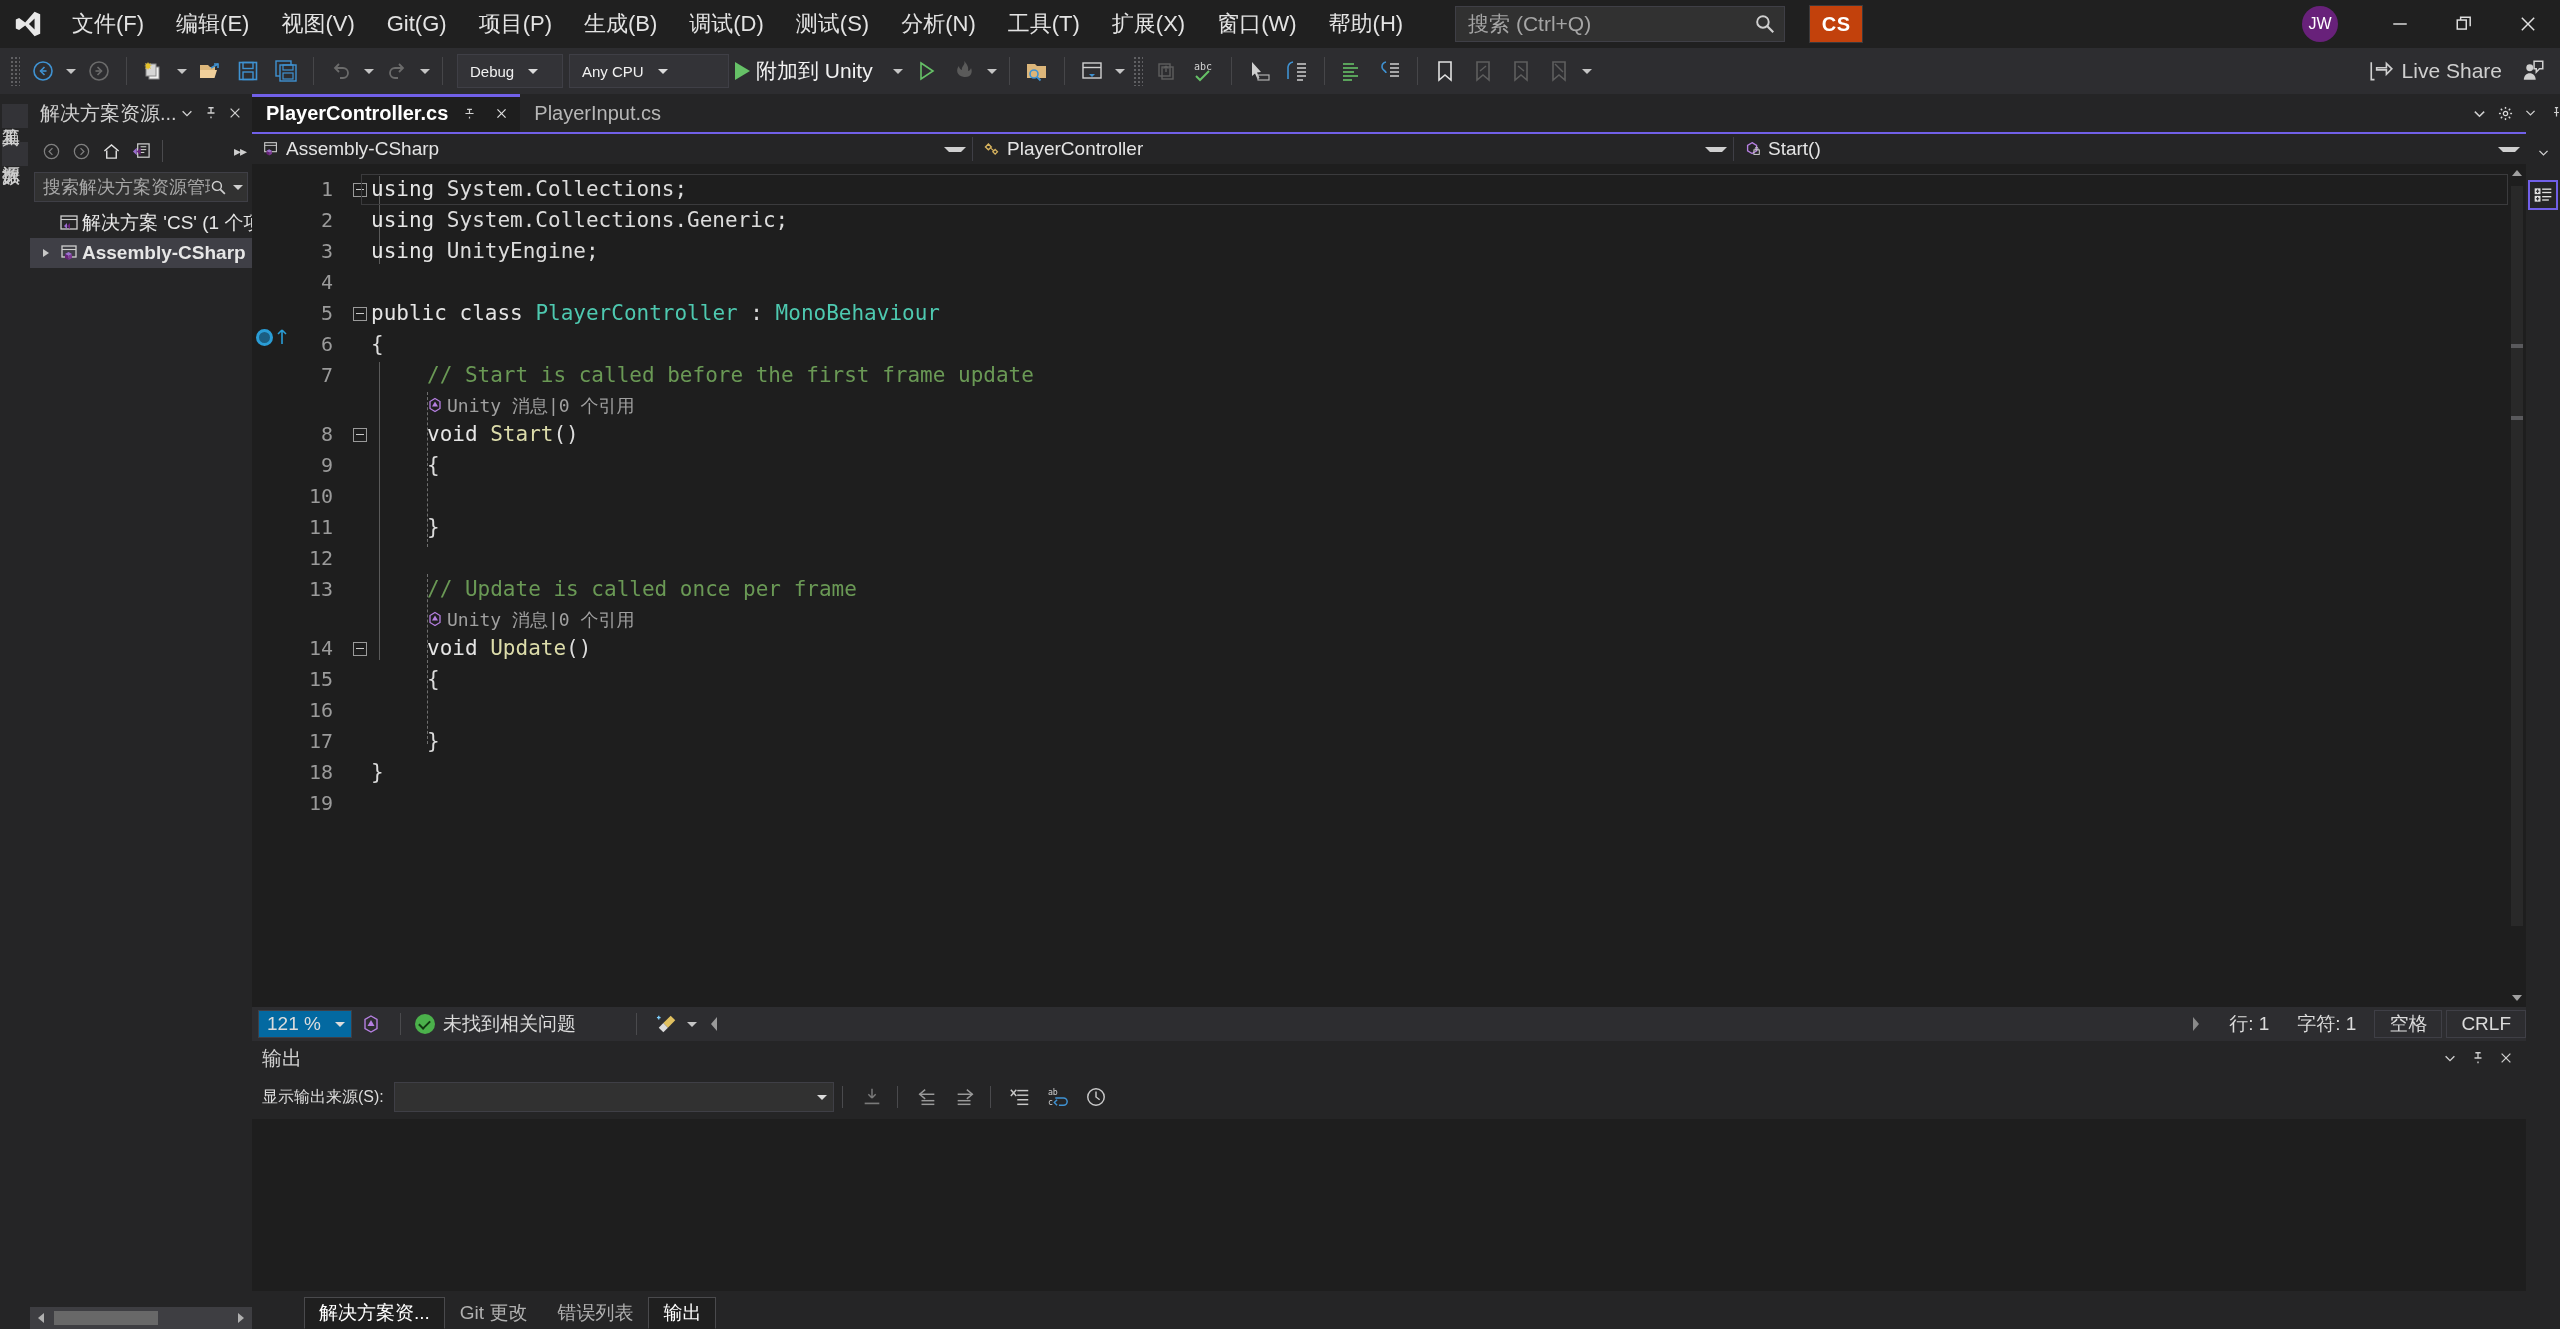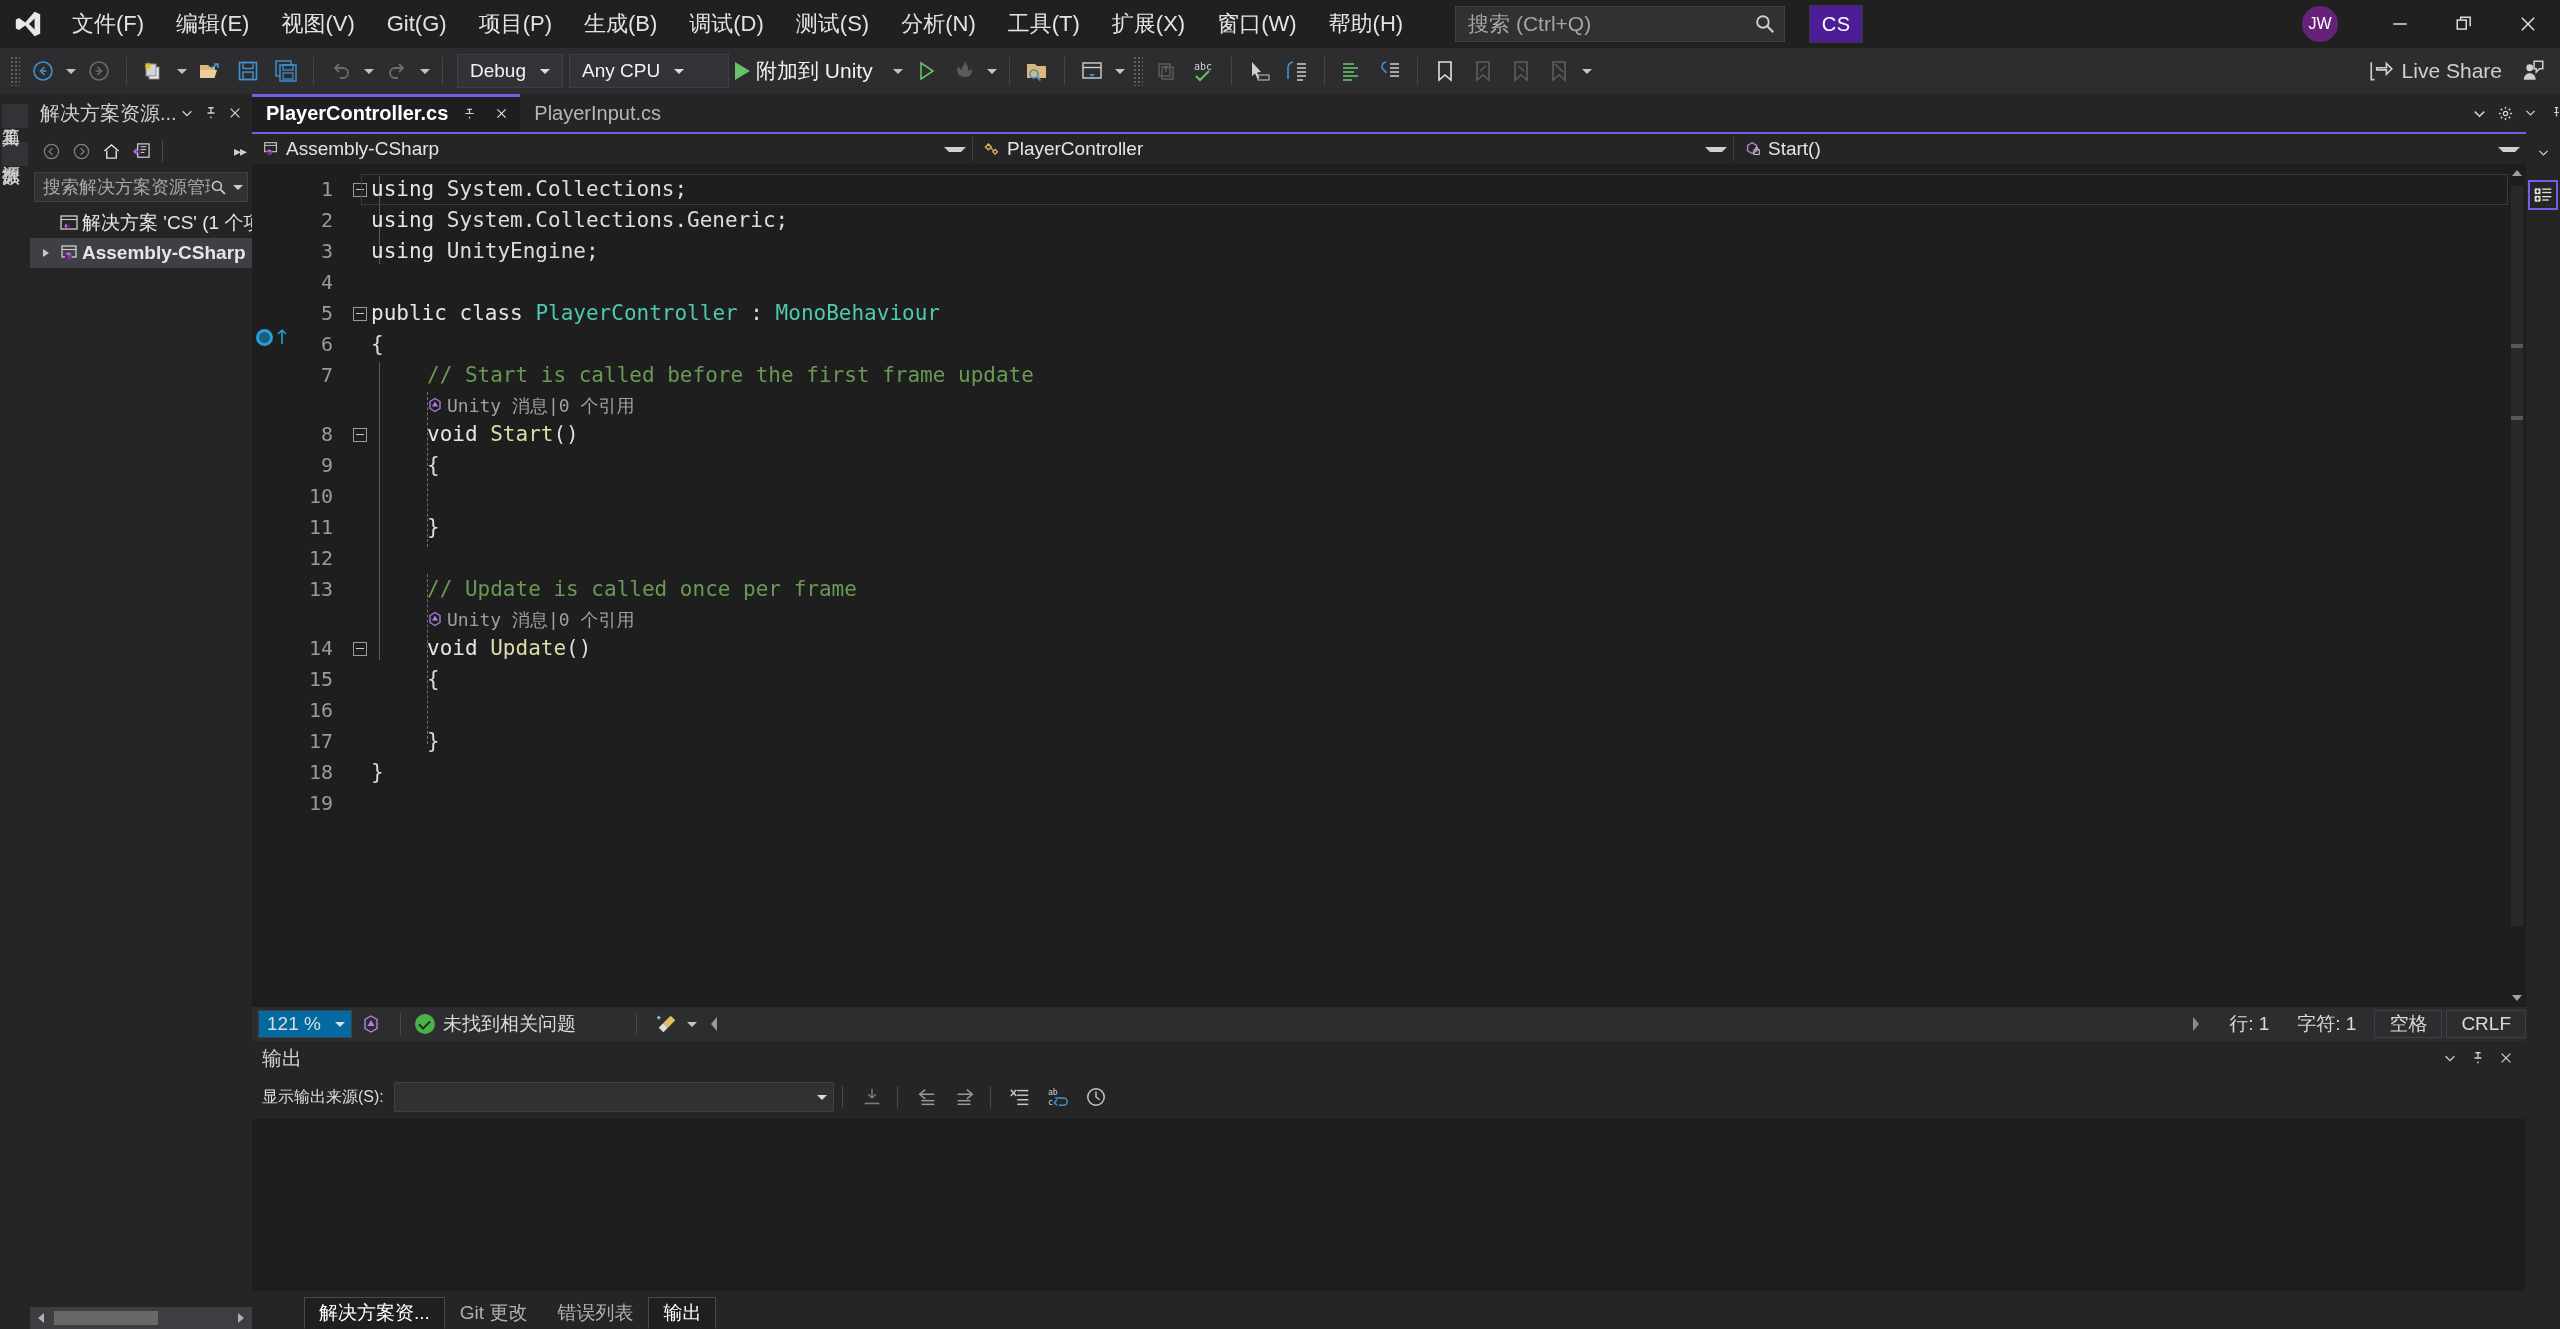--- a/index.html
+++ b/index.html
@@ -31,23 +31,23 @@
     width:330px; height:36px; background:#313131; border:1px solid #3f3f46;
     display:flex; align-items:center; padding:0 8px 0 12px;
   }
   .search-box input{
     flex:1; background:transparent; border:none; outline:none;
     color:#c8c8c8; font-size:21px; font-family:"Liberation Sans",sans-serif;
   }
   .search-box input::placeholder{ color:#a5a5a5; opacity:1; }
   .mag{ width:22px; height:22px; flex:0 0 22px; }
   .cs-chip{
-    margin-left:24px; width:54px; height:38px; background:#4c1d95; border:1px solid #3a3a3c;
+    margin-left:24px; width:54px; height:38px; background:#c2410c; border:1px solid #3a3a3c;
     display:flex; align-items:center; justify-content:center;
-    font-size:20px; font-weight:normal; color:#ffffff; letter-spacing:.5px;
+    font-size:20px; font-weight:bold; color:#ffffff; letter-spacing:.5px;
   }
   .title-right{ margin-left:auto; display:flex; align-items:center; height:64px; }
   .avatar{
     width:36px; height:36px; border-radius:50%; background:#68217a;
     display:flex; align-items:center; justify-content:center;
     font-size:16px; color:#fff; margin-right:30px;
   }
   .winbtn{ width:64px; height:48px; display:flex; align-items:center; justify-content:center; }
   .winbtn svg{ width:18px; height:18px; }
 
@@ -65,21 +65,21 @@
   .tb-caret:after{
     content:''; border-left:5px solid transparent; border-right:5px solid transparent;
     border-top:5px solid #c5c5c5;
   }
   .tb-sep{ width:1px; height:28px; background:#464649; margin:0 8px; flex:0 0 1px; }
   .grip{ width:10px; height:30px; margin:0 4px; flex:0 0 10px;
     background-image:radial-gradient(#6d6d70 1px, transparent 1px);
     background-size:4px 4px; opacity:.8; }
   .combo{
     height:34px; background:#333337; border:1px solid #3f3f46; display:flex; align-items:center;
-    padding:0 8px 0 12px; margin-left:6px; color:#f1f1f1; font-size:19px; white-space:nowrap;
+    padding:0 8px 0 12px; margin-left:6px; color:#f1f1f1; font-size:15px; white-space:nowrap;
   }
   .combo .cv{ margin-right:14px; }
   .combo .cc{ border-left:5px solid transparent; border-right:5px solid transparent; border-top:5px solid #dcdcdc; }
   .combo.w-debug{ min-width:106px; }
   .combo.w-cpu{ min-width:160px; }
   .run-btn{ display:flex; align-items:center; height:38px; padding:0 6px 0 6px; }
   .run-txt{ font-size:21px; color:#f1f1f1; margin:0 10px 0 6px; white-space:nowrap; }
   .tri{ width:0;height:0;border-left:15px solid #66c167;border-top:9px solid transparent;border-bottom:9px solid transparent; }
   .live-share{ margin-left:auto; display:flex; align-items:center; padding-right:14px; gap:0; }
   .ls-label{ font-size:21px; color:#cfcfcf; margin:0 18px 0 8px; }

